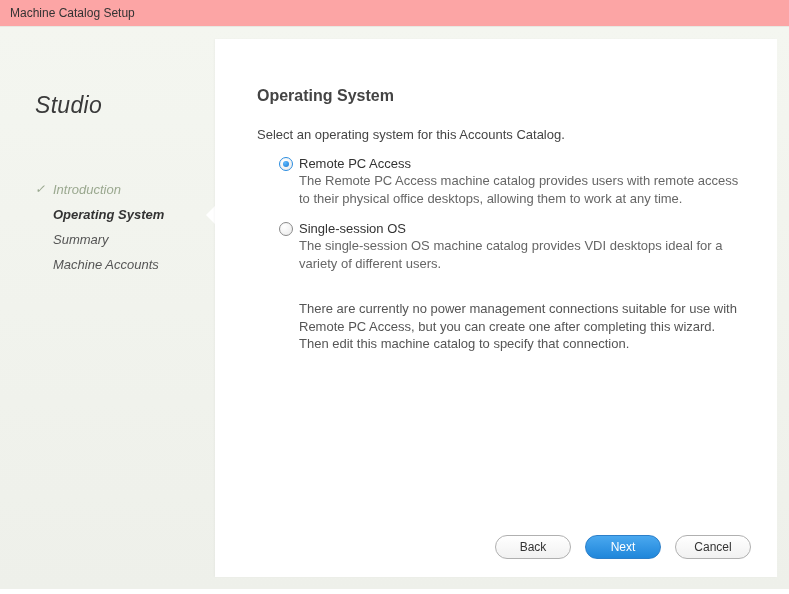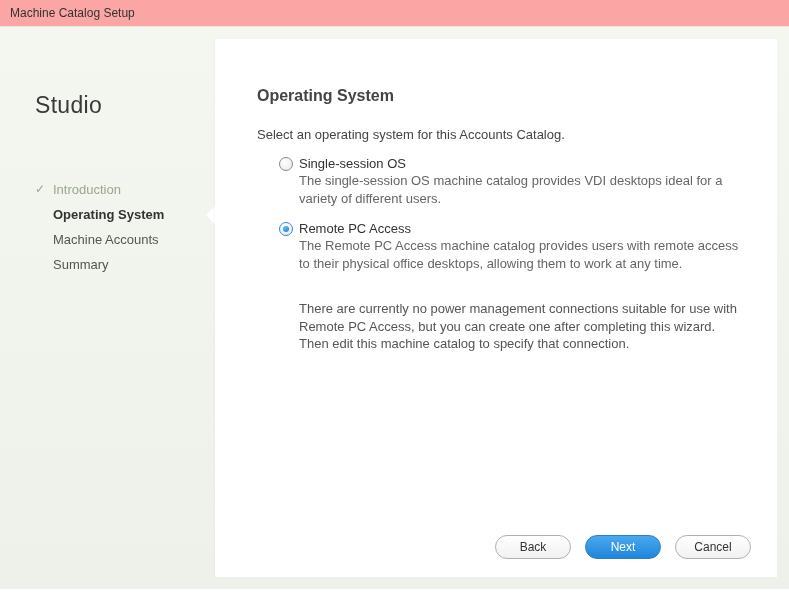--- a/index.html
+++ b/index.html
@@ -22,20 +22,21 @@
       display: flex;
       background: linear-gradient(to bottom, #f4f6f0 0%, #eef0ea 100%);
       height: 563px;
       position: relative;
       border-top: 1px solid #e8e8e2;
     }
     .sidebar {
       width: 215px;
       padding: 65px 0 0 35px;
       position: relative;
+      font-style: italic;
     }
     .studio-title {
       font-size: 23px;
       font-weight: 400;
       color: #3a3a3a;
       margin-bottom: 58px;
       letter-spacing: 0.3px;
     }
     .nav-list {
       list-style: none;
@@ -176,53 +177,53 @@
   <aside class="sidebar">
     <div class="studio-title">Studio</div>
     <ul class="nav-list">
       <li class="nav-item completed">
         <span>Introduction</span>
       </li>
       <li class="nav-item current">
         <span>Operating System</span>
       </li>
       <li class="nav-item">
+        <span>Summary</span>
+      </li>
+      <li class="nav-item">
         <span>Machine Accounts</span>
-      </li>
-      <li class="nav-item">
-        <span>Summary</span>
       </li>
     </ul>
   </aside>
 
   <main class="main-panel">
     <h2 class="panel-heading">Operating System</h2>
     <p class="panel-subtext">Select an operating system for this Accounts Catalog.</p>
 
     <div class="options">
 
-
-      <div class="option">
-        <div class="opt-head">
-          <span class="radio"></span>
-          <span class="opt-label">Single-session OS</span>
-        </div>
-        <div class="opt-desc">The single-session OS machine catalog provides VDI desktops ideal for a variety of different users.</div>
-      </div>
 
       <div class="option">
         <div class="opt-head">
           <span class="radio selected">
               <span class="dot"></span>
             </span>
           <span class="opt-label">Remote PC Access</span>
         </div>
         <div class="opt-desc">The Remote PC Access machine catalog provides users with remote access to their physical office desktops, allowing them to work at any time.</div>
       </div>
 
+      <div class="option">
+        <div class="opt-head">
+          <span class="radio"></span>
+          <span class="opt-label">Single-session OS</span>
+        </div>
+        <div class="opt-desc">The single-session OS machine catalog provides VDI desktops ideal for a variety of different users.</div>
+      </div>
+
       <div class="info-text">There are currently no power management connections suitable for use with Remote PC Access, but you can create one after completing this wizard. Then edit this machine catalog to specify that connection.</div>
     </div>
 
     <div class="button-bar">
       <button class="btn">Back</button>
       <button class="btn primary">Next</button>
       <button class="btn">Cancel</button>
     </div>
   </main>
 

